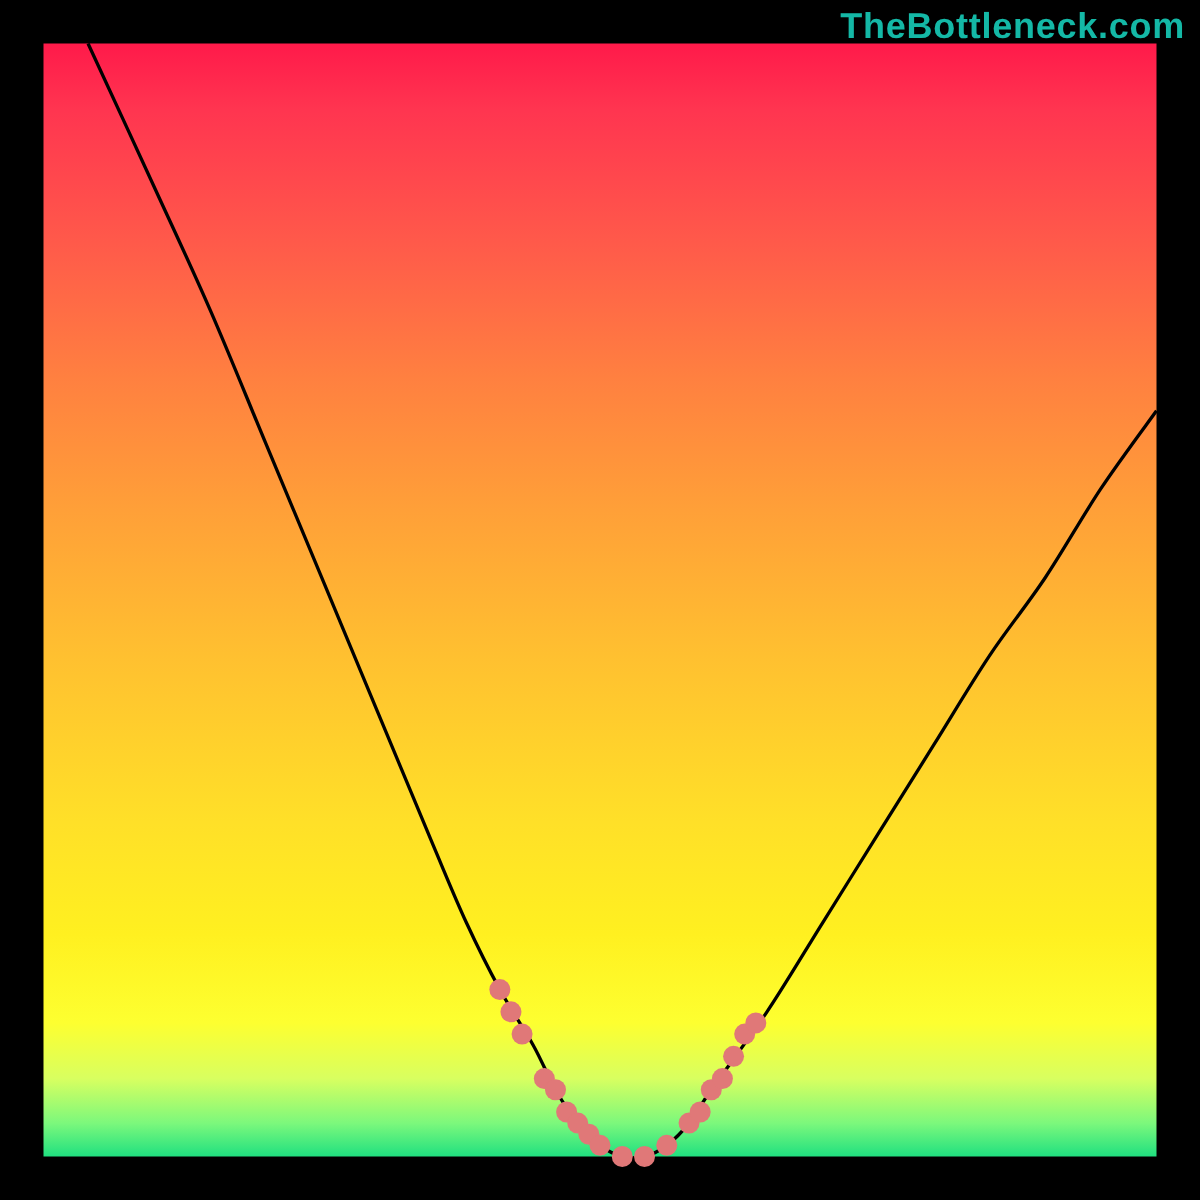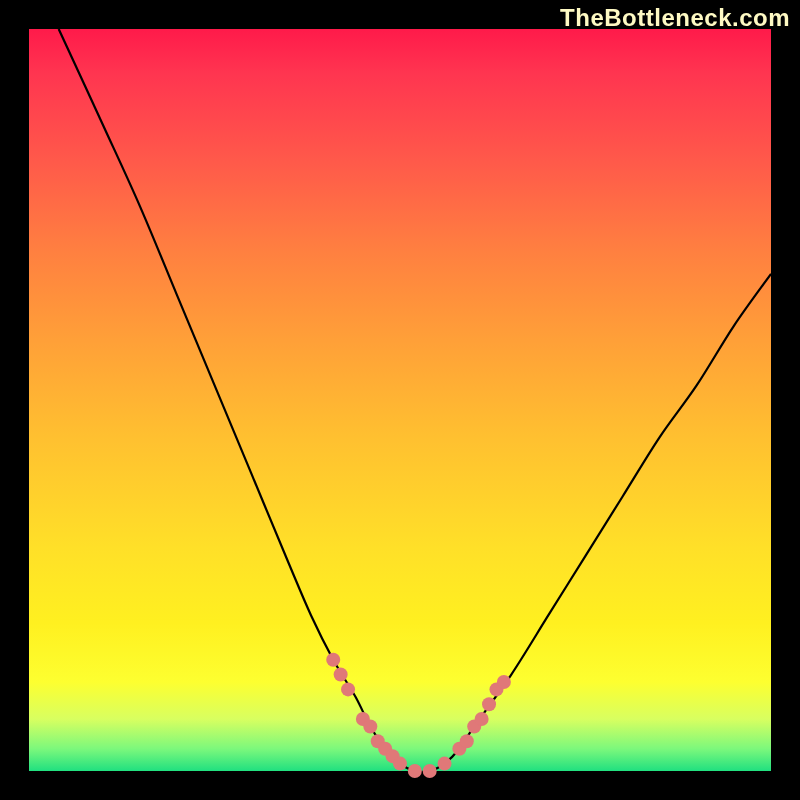--- a/index.html
+++ b/index.html
@@ -30,21 +30,21 @@
       #7cf87c 97%,
       #20e080 100%);
   }
   .attribution {
     position: absolute;
     top: 4px;
     right: 10px;
     font-family: Arial, Helvetica, sans-serif;
     font-size: 24px;
     font-weight: bold;
-    color: #fef9c3;
+    color: #14b8a6;
     letter-spacing: 0.5px;
   }
   svg.plot {
     position: absolute;
     left: 29px;
     top: 29px;
     width: 742px;
     height: 742px;
     overflow: visible;
   }

